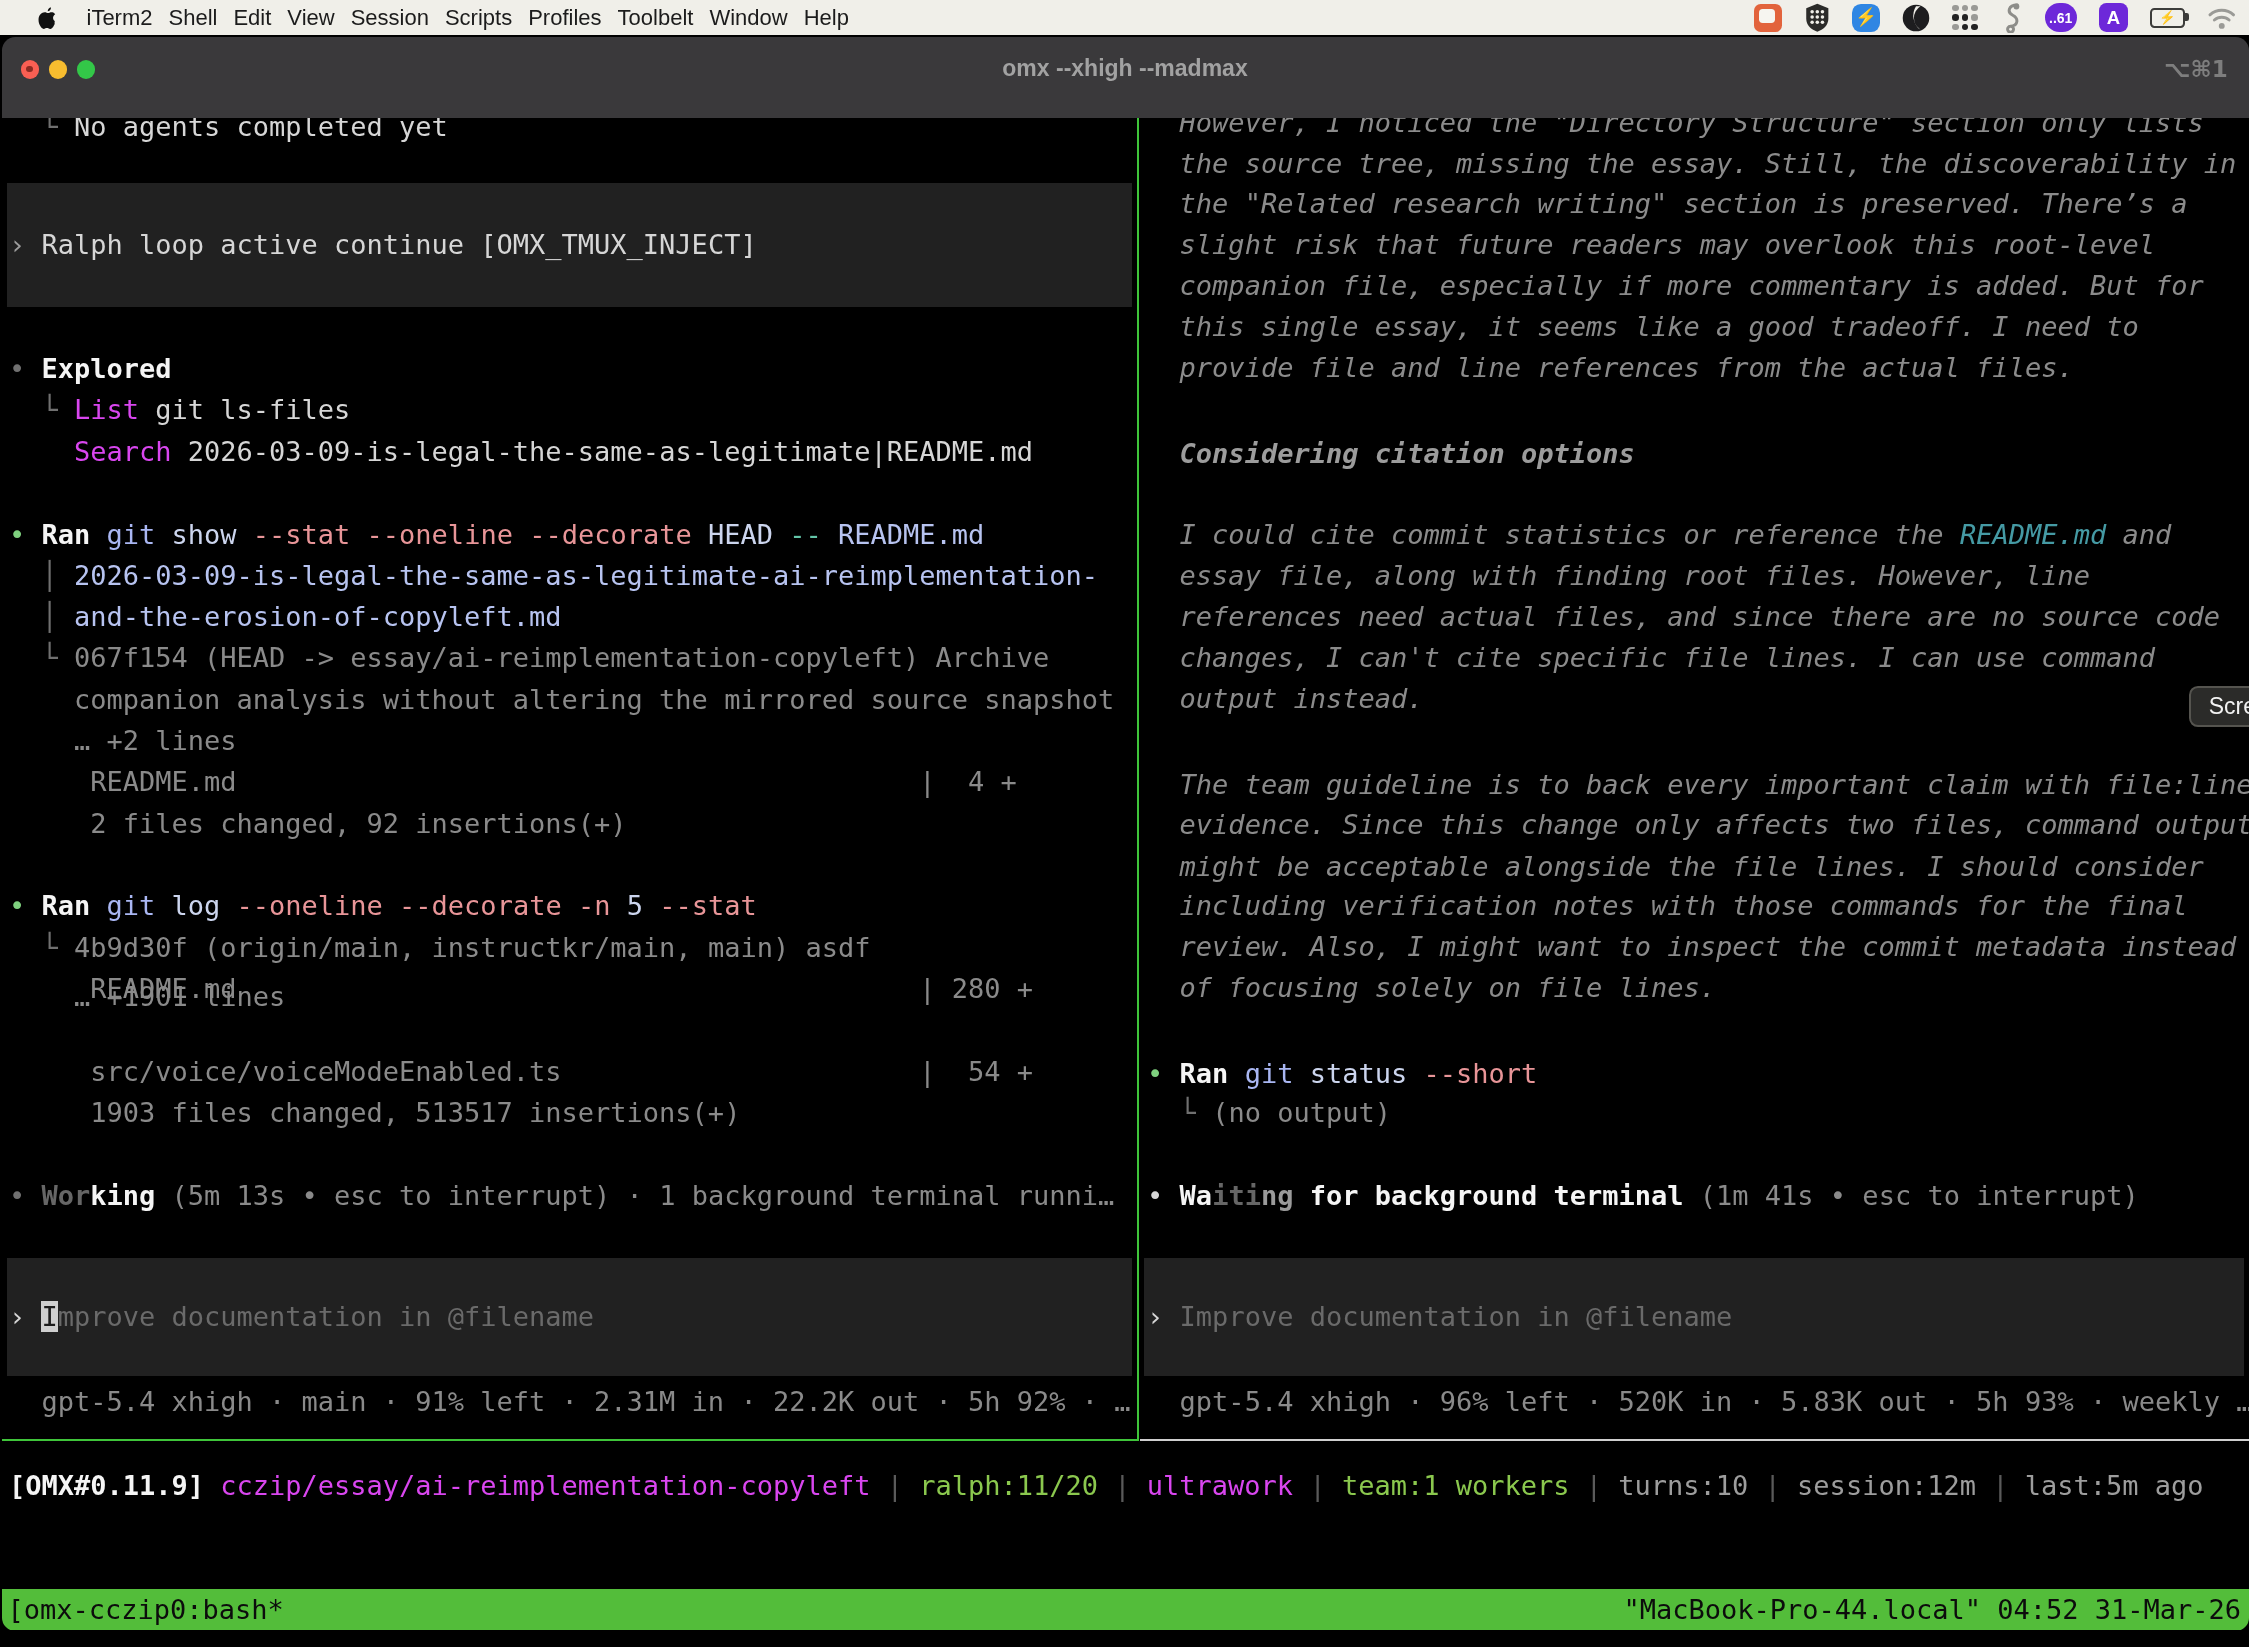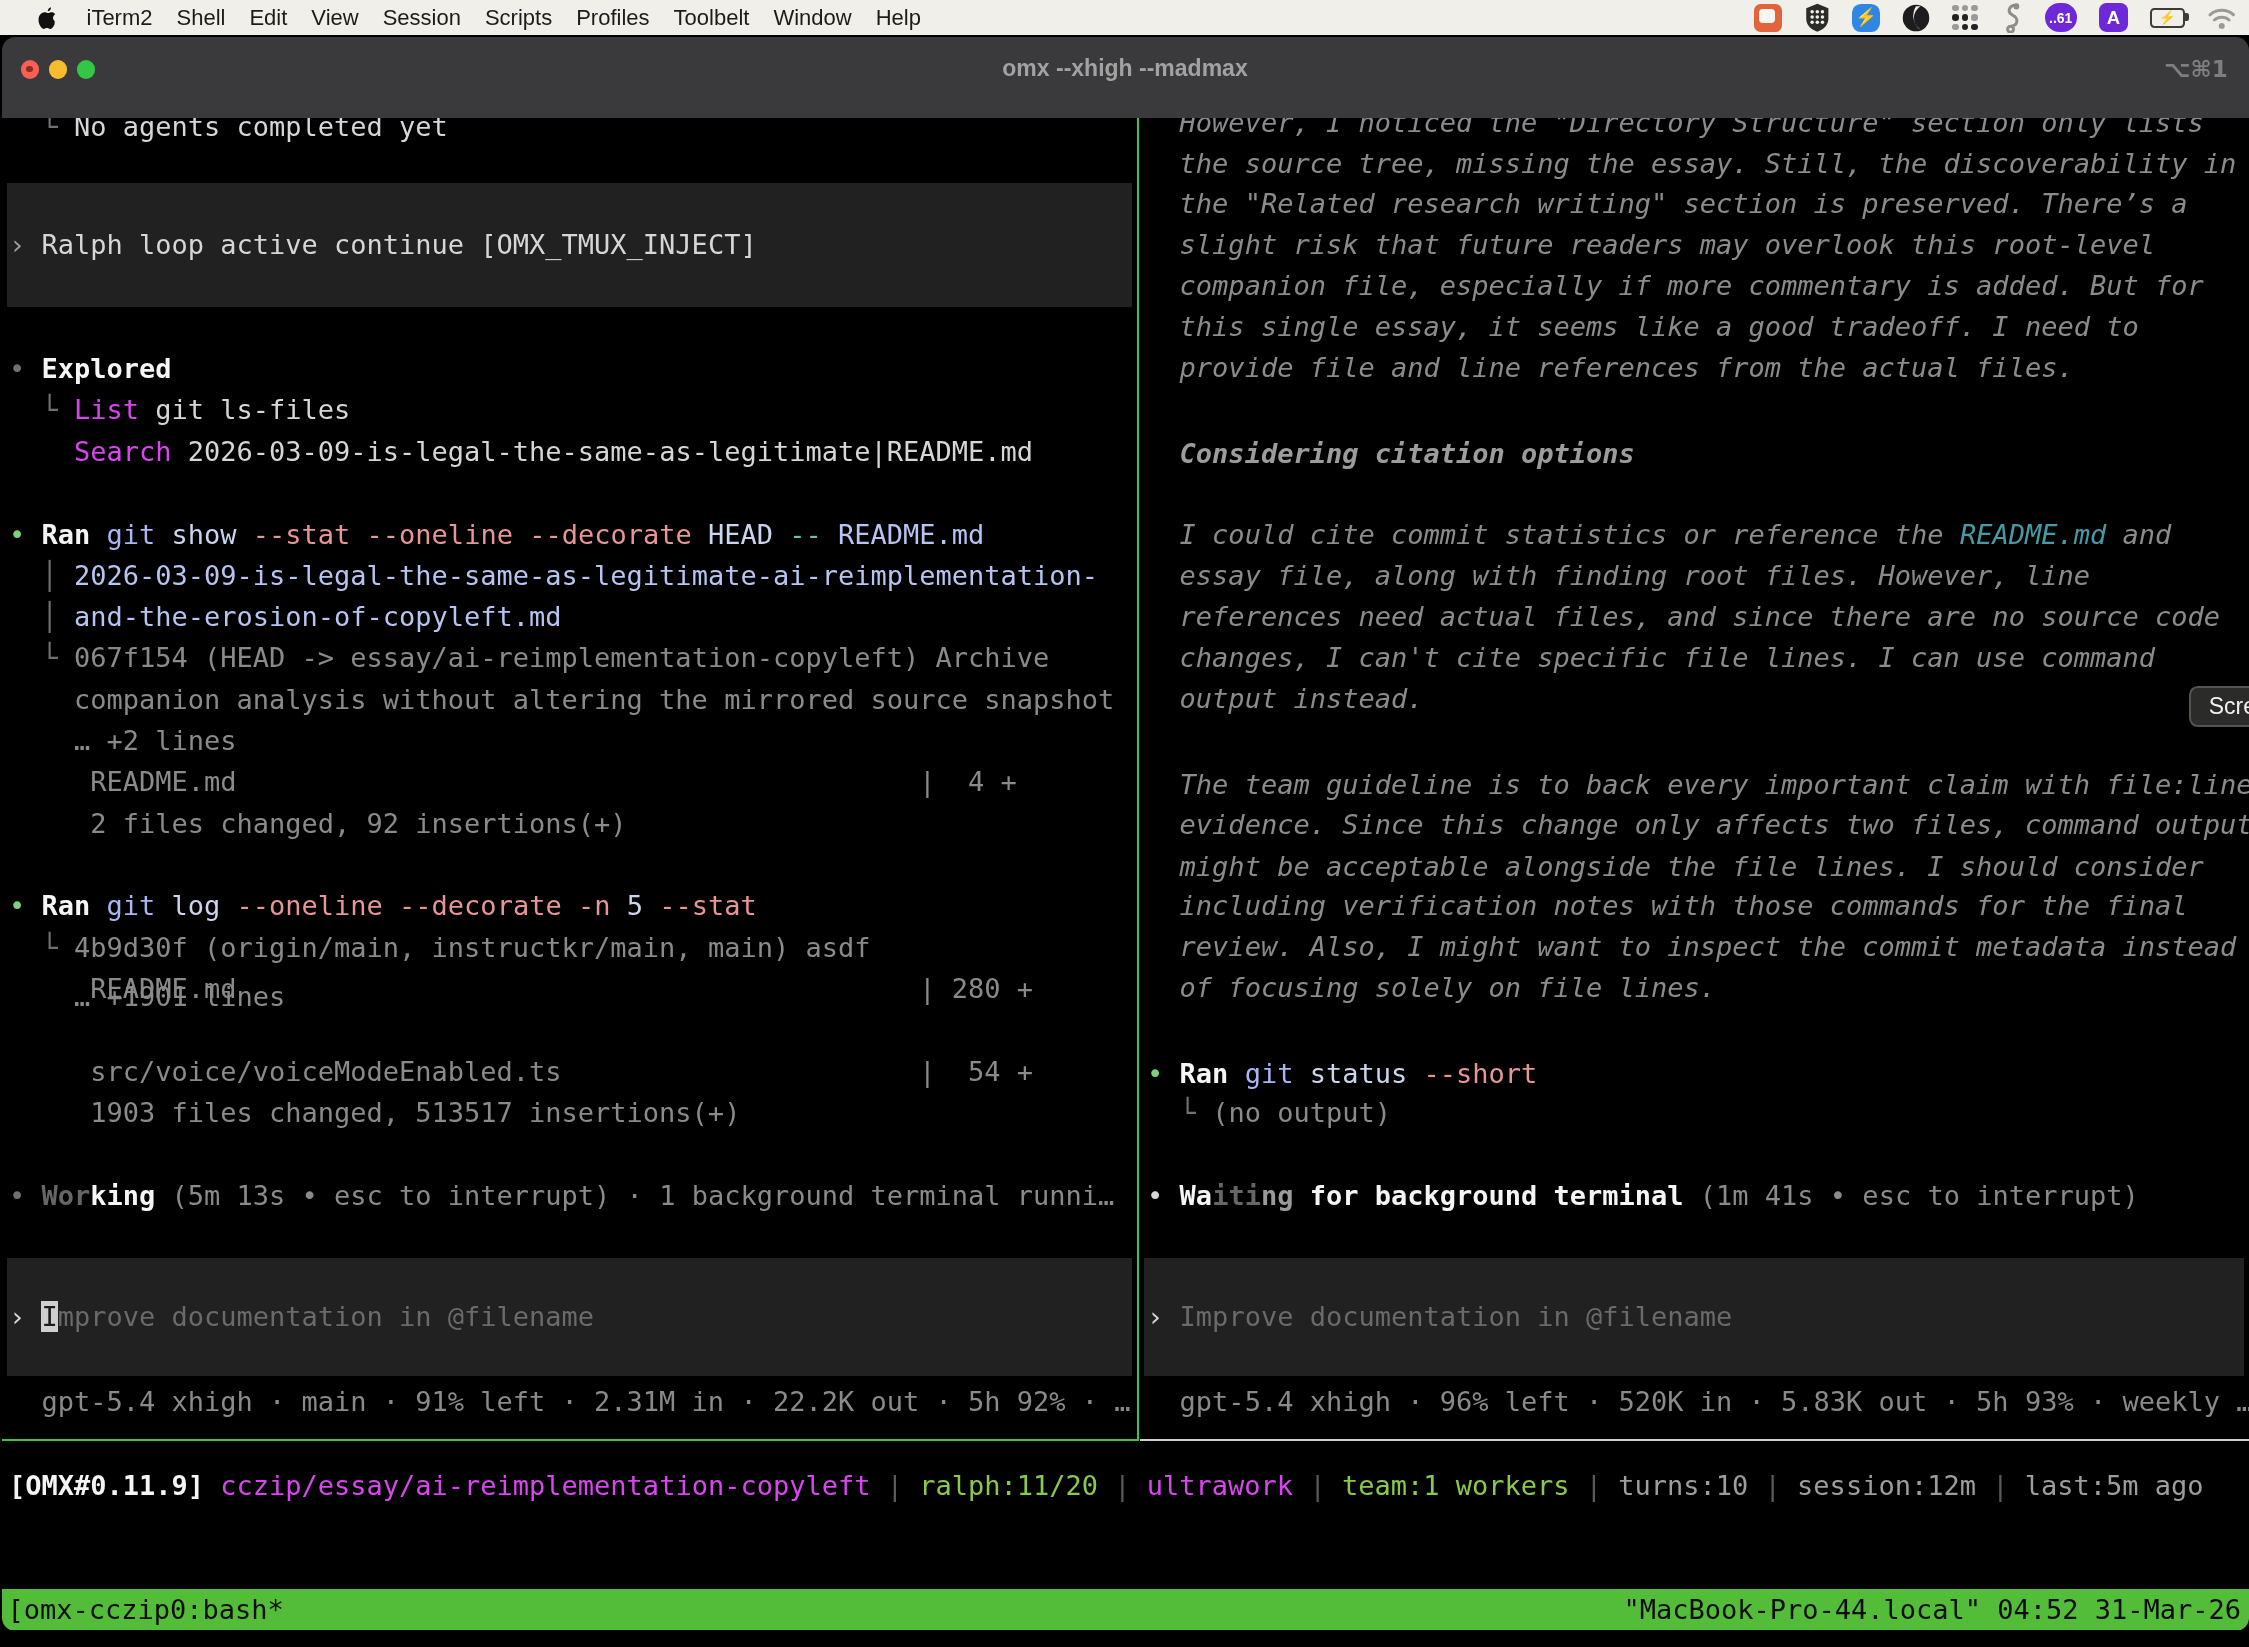--- a/index.html
+++ b/index.html
@@ -7,21 +7,21 @@
     width:2250px;height:1648px;background:#000;overflow:hidden;position:relative;
     font-family:"DejaVu Sans Mono",monospace;
   }
   
   .menubar{
     position:absolute;left:0;top:0;width:2250px;height:35px;background:#f0efe9;
     display:flex;align-items:center;font-family:"Liberation Sans",sans-serif;
     font-size:22px;color:#1c1c1c;z-index:50;
   }
   .menubar .apple{margin-left:38px;display:flex;align-items:center;}
-  .menubar .mitem{margin-left:24px;white-space:nowrap;}
+  .menubar .mitem{margin-left:16px;white-space:nowrap;}
   .menubar .mitem.first{font-weight:normal;margin-left:29.5px;}
   .mb-status{position:absolute;right:13.3px;top:0;height:35px;display:flex;align-items:center;gap:22px;}
   .mbicon{display:flex;align-items:center;justify-content:center;}
   .badge-dark{background:#6d28d9;color:#fff;border-radius:7.4px;display:flex;align-items:center;justify-content:center;}
   .dotgrid{display:grid;grid-template-columns:repeat(3,7.4px);grid-template-rows:repeat(3,7.4px);gap:2.2px;}
   .dotgrid i{width:6.6px;height:6.6px;border-radius:50%;display:block;}
   .batt{position:relative;width:31px;height:16px;border:2.2px solid #3c3c3a;border-radius:4.4px;display:flex;align-items:center;justify-content:center;}
   .batt:after{content:"";position:absolute;right:-5.9px;top:3.7px;width:3.7px;height:7.4px;background:#3c3c3a;border-radius:0 2.2px 2.2px 0;}
   
   .titlebar{

